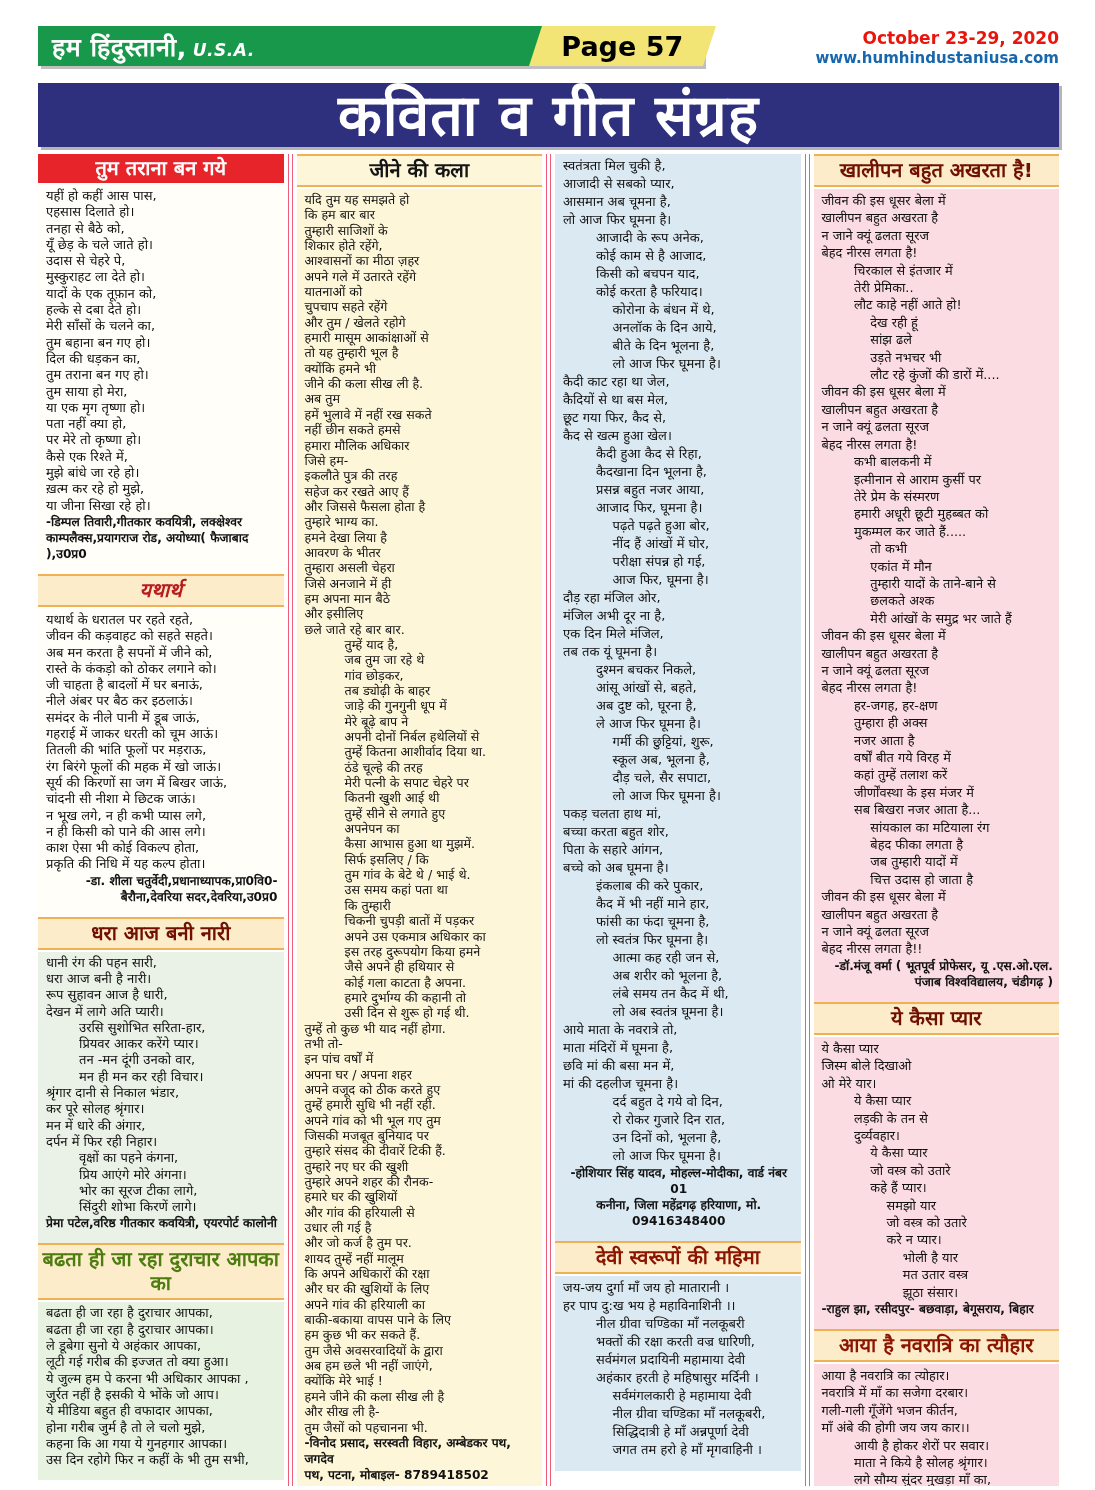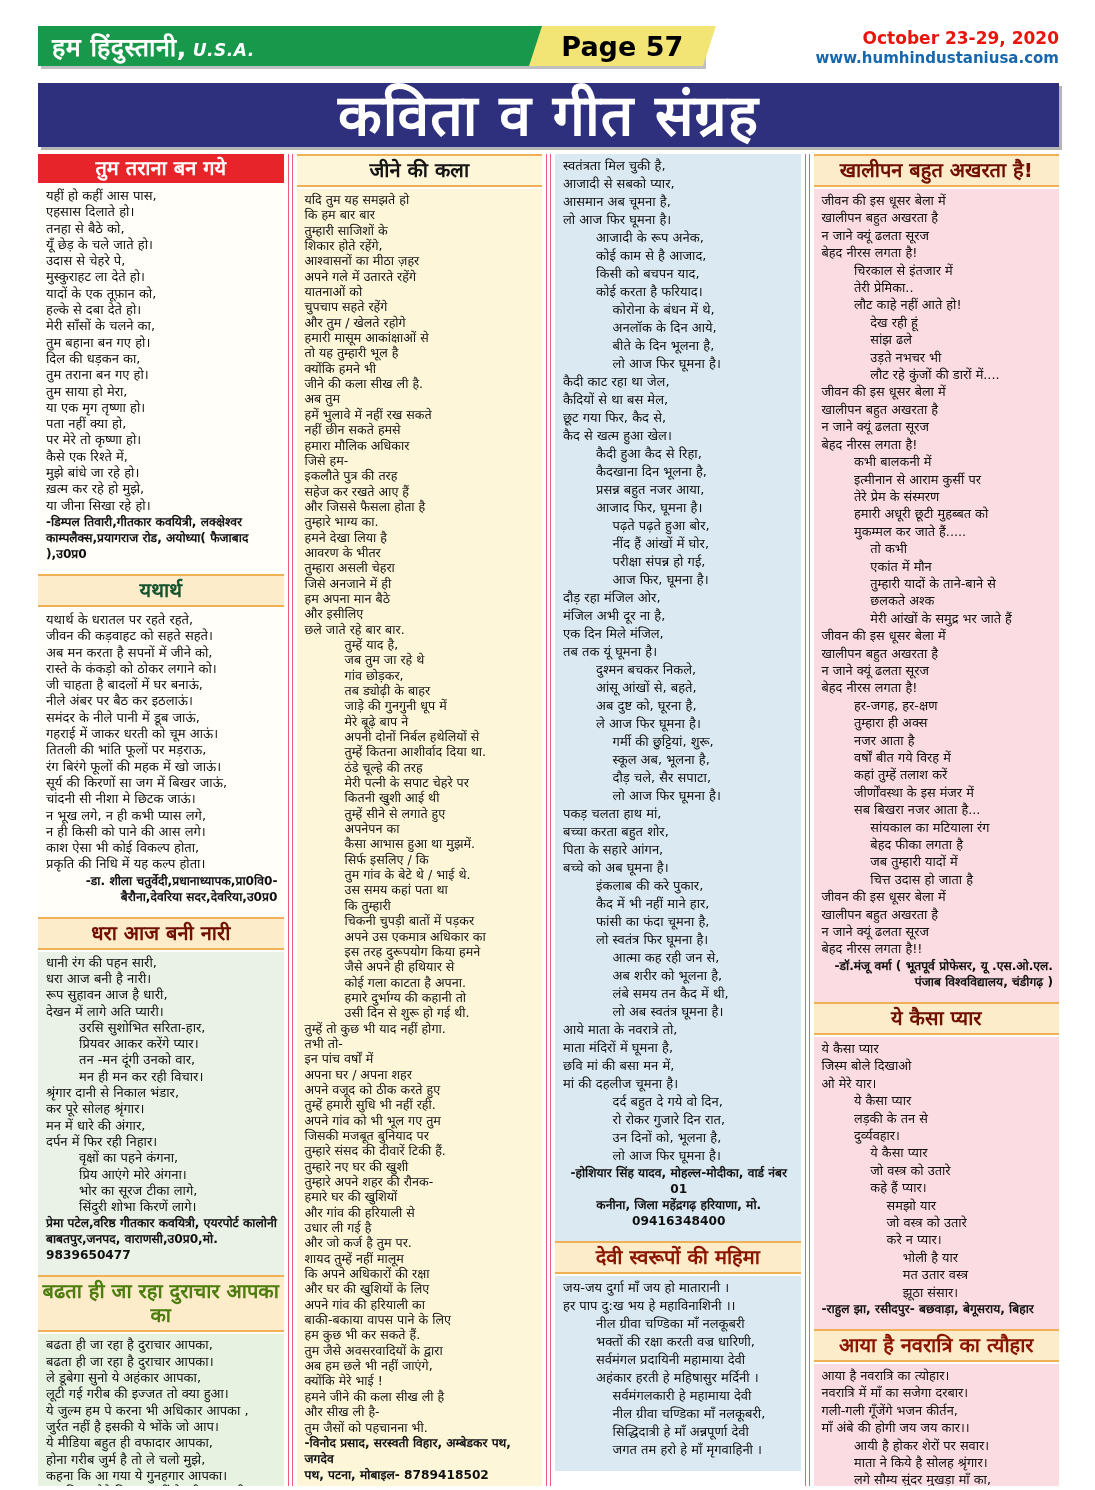--- a/index.html
+++ b/index.html
@@ -79,21 +79,21 @@
             <div class="line">पर मेरे तो कृष्णा हो।</div>
             <div class="line">कैसे एक रिश्ते में,</div>
             <div class="line">मुझे बांधे जा रहे हो।</div>
             <div class="line">ख़त्म कर रहे हो मुझे,</div>
             <div class="line">या जीना सिखा रहे हो।</div>
             <div class="line author left">-डिम्पल तिवारी,गीतकार कवयित्री, लक्क्षेश्वर</div>
             <div class="line author left">काम्पलैक्स,प्रयागराज रोड, अयोध्या( फैजाबाद ),उ0प्र0</div>
           </div>
         </section>
         <section class="sec">
-          <div class="sec-header hv-cream" style="color: #14532d;">यथार्थ</div>
+          <div class="sec-header hv-cream" style="color: #b91c1c; font-style: italic;">यथार्थ</div>
           <div class="sec-body" style="background: rgb(255, 254, 249);">
             <div class="line">यथार्थ के धरातल पर रहते रहते,</div>
             <div class="line">जीवन की कड़वाहट को सहते सहते।</div>
             <div class="line">अब मन करता है सपनों में जीने को,</div>
             <div class="line">रास्ते के कंकड़ो को ठोकर लगाने को।</div>
             <div class="line">जी चाहता है बादलों में घर बनाऊं,</div>
             <div class="line">नीले अंबर पर बैठ कर इठलाऊं।</div>
             <div class="line">समंदर के नीले पानी में डूब जाऊं,</div>
             <div class="line">गहराई में जाकर धरती को चूम आऊं।</div>
             <div class="line">तितली की भांति फूलों पर मड़राऊ,</div>
@@ -121,21 +121,20 @@
             <div class="line">        मन ही मन कर रही विचार।</div>
             <div class="line">श्रृंगार दानी से निकाल भंडार,</div>
             <div class="line">कर पूरे सोलह श्रृंगार।</div>
             <div class="line">मन में धारे की अंगार,</div>
             <div class="line">दर्पन में फिर रही निहार।</div>
             <div class="line">        वृक्षों का पहने कंगना,</div>
             <div class="line">        प्रिय आएंगे मोरे अंगना।</div>
             <div class="line">        भोर का सूरज टीका लागे,</div>
             <div class="line">        सिंदुरी शोभा किरणें लागे।</div>
             <div class="line author left">प्रेमा पटेल,वरिष्ठ गीतकार कवयित्री, एयरपोर्ट कालोनी</div>
-            <div class="line author left">बाबतपुर,जनपद, वाराणसी,उ0प्र0,मो. 9839650477</div>
           </div>
         </section>
         <section class="sec">
           <div class="sec-header hv-cream" style="color: #4d7c0f;">बढता ही जा रहा दुराचार आपका का</div>
           <div class="sec-body" style="background: rgb(231, 242, 225);">
             <div class="line">बढता ही जा रहा है दुराचार आपका,</div>
             <div class="line">बढता ही जा रहा है दुराचार आपका।</div>
             <div class="line">ले डूबेगा सुनो ये अहंकार आपका,</div>
             <div class="line">लूटी गई गरीब की इज्जत तो क्या हुआ।</div>
             <div class="line">ये जुल्म हम पे करना भी अधिकार आपका ,</div>

